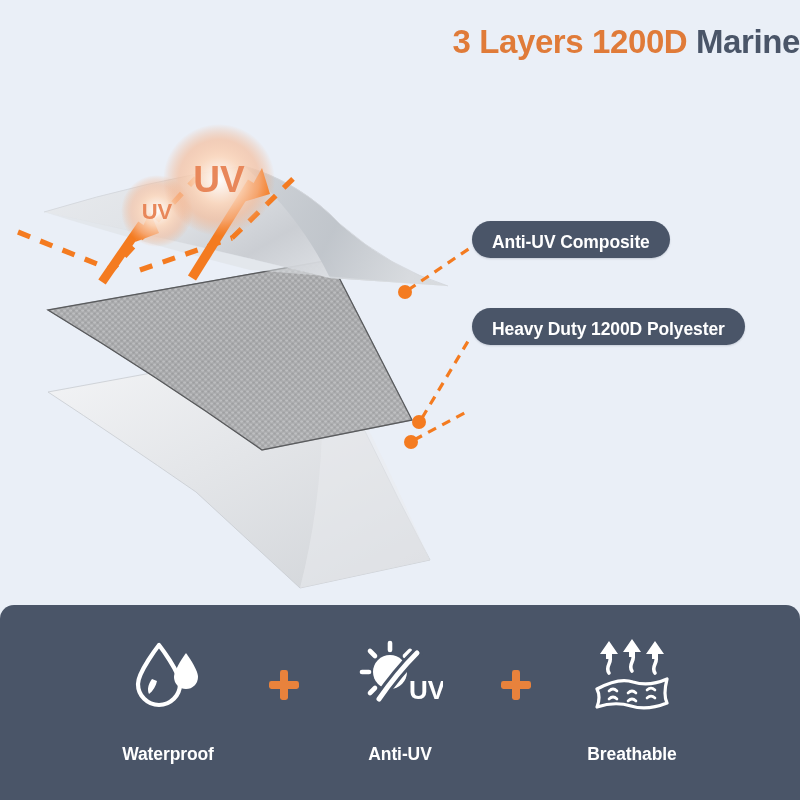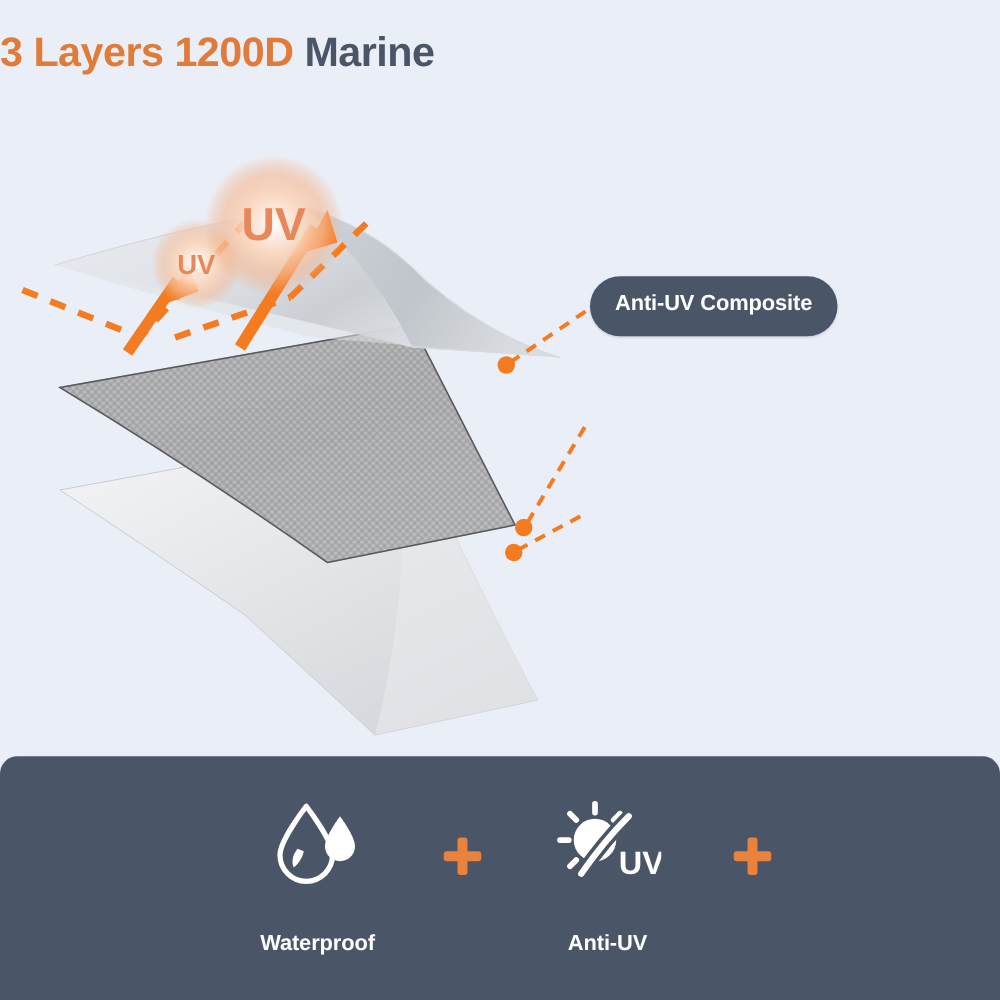--- a/index.html
+++ b/index.html
@@ -15,21 +15,21 @@
     overflow: hidden;
     font-family: "Liberation Sans", sans-serif;
   }
 
   
   #title-block {
     position: absolute;
     top: 22px;
     left: 0;
     width: 800px;
-    text-align: left;
+    text-align: right;
     line-height: 1.22;
     font-weight: bold;
     font-size: 33px;
     letter-spacing: -0.4px;
   }
   .t-orange { color: #e07b39; }
   .t-slate  { color: #4a5568; }
   #title-line1, #title-line2 { display: block; white-space: pre; }
 
   
@@ -44,21 +44,21 @@
 
   
   .callout {
     position: absolute;
     background: #4a5568;
     color: #ffffff;
     border-radius: 999px;
     font-size: 17.5px;
     font-weight: bold;
     letter-spacing: -0.1px;
-    padding: 11px 20px 16px 20px;
+    padding: 11px 20px 5px 20px;
     white-space: nowrap;
     box-shadow: 0 1px 2px rgba(40,50,70,0.18);
   }
   #callout-0 { left: 472px; top: 221px; }
   #callout-1 { left: 472px; top: 308px; }
   #callout-2 { left: 472px; top: 381px; }
 
   
   #feature-bar {
     position: absolute;
@@ -222,20 +222,21 @@
         <line x1="422" y1="298" x2="470" y2="218" stroke="#f47b20" stroke-width="3.2" stroke-dasharray="9 7"></line>
         <circle cx="419" cy="302" r="7" fill="#f47b20"></circle>
 
         <line x1="414" y1="320" x2="470" y2="290" stroke="#f47b20" stroke-width="3.2" stroke-dasharray="9 7" transform="translate(0,0)"></line>
         <circle cx="411" cy="322" r="7" fill="#f47b20"></circle>
       </g>
     </svg>
   </div>
 
   <div class="callout" id="callout-0">Anti-UV Composite</div>
+  <div class="callout" id="callout-1">Heavy Duty 1200D Polyester</div>
 
   <div id="feature-bar">
     <div id="feature-row">
 
       <div class="feature">
         <div class="feature-icon">
           <svg width="74" height="72" viewBox="0 0 74 72" xmlns="http://www.w3.org/2000/svg">
             <path d="M28 6 C28 6 7 33 7 45 A21 21 0 0 0 49 45 C49 33 28 6 28 6 Z" fill="none" stroke="#ffffff" stroke-width="4.2" stroke-linejoin="round"></path>
             <path d="M21 40 C17 45 16 51 18 55 C22 52 25 47 26 42 Z" fill="#ffffff"></path>
             <path d="M55 14 C55 14 43 30 43 38 A12 12 0 0 0 67 38 C67 30 55 14 55 14 Z" fill="#ffffff"></path>
@@ -274,17 +275,44 @@
         <div class="feature-label">Anti-UV</div>
       </div>
 
       <div class="plus-sep">
         <svg width="34" height="34" viewBox="0 0 34 34" xmlns="http://www.w3.org/2000/svg">
           <rect x="13" y="2" width="8" height="30" rx="2.4" fill="#e8823c"></rect>
           <rect x="2" y="13" width="30" height="8" rx="2.4" fill="#e8823c"></rect>
         </svg>
       </div>
 
+      <div class="feature">
+        <div class="feature-icon">
+          <svg width="86" height="74" viewBox="0 0 86 74" xmlns="http://www.w3.org/2000/svg">
+
+            <g fill="none" stroke="#ffffff" stroke-width="3.6" stroke-linecap="round">
+              <path d="M 20 36 C 15 29 25 25 20 18"></path>
+              <path d="M 43 34 C 38 27 48 23 43 16"></path>
+              <path d="M 66 36 C 61 29 71 25 66 18"></path>
+            </g>
+            <path d="M 20 4 L 29 17 L 23 17 L 23 22 L 17 22 L 17 17 L 11 17 Z" fill="#ffffff"></path>
+            <path d="M 43 2 L 52 15 L 46 15 L 46 20 L 40 20 L 40 15 L 34 15 Z" fill="#ffffff"></path>
+            <path d="M 66 4 L 75 17 L 69 17 L 69 22 L 63 22 L 63 17 L 57 17 Z" fill="#ffffff"></path>
+
+            <path d="M 8 52 Q 30 40 44 45 Q 60 50 78 42 Q 74 58 78 66 Q 58 74 42 69 Q 26 64 8 70 Q 12 60 8 52 Z" fill="none" stroke="#ffffff" stroke-width="3.2" stroke-linejoin="round"></path>
+
+            <g fill="none" stroke="#ffffff" stroke-width="2.6" stroke-linecap="round">
+              <path d="M 20 54 Q 24 50 28 54"></path>
+              <path d="M 20 62 Q 24 58 28 62"></path>
+              <path d="M 39 56 Q 43 52 47 56"></path>
+              <path d="M 39 64 Q 43 60 47 64"></path>
+              <path d="M 58 53 Q 62 49 66 53"></path>
+              <path d="M 58 61 Q 62 57 66 61"></path>
+            </g>
+          </svg>
+        </div>
+        <div class="feature-label">Breathable</div>
+      </div>
 
     </div>
   </div>
 
 </div>
 
 </body></html>

